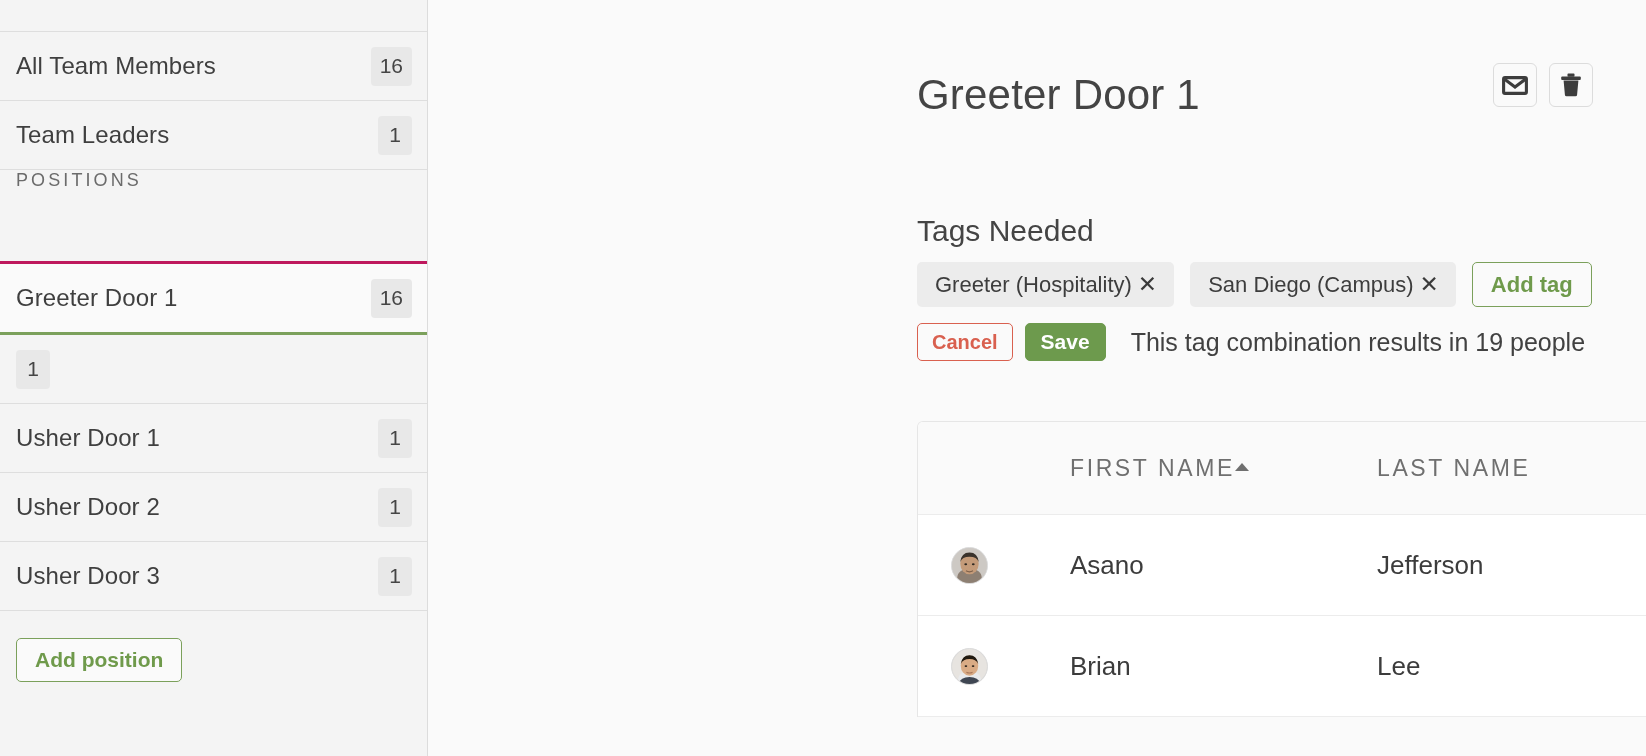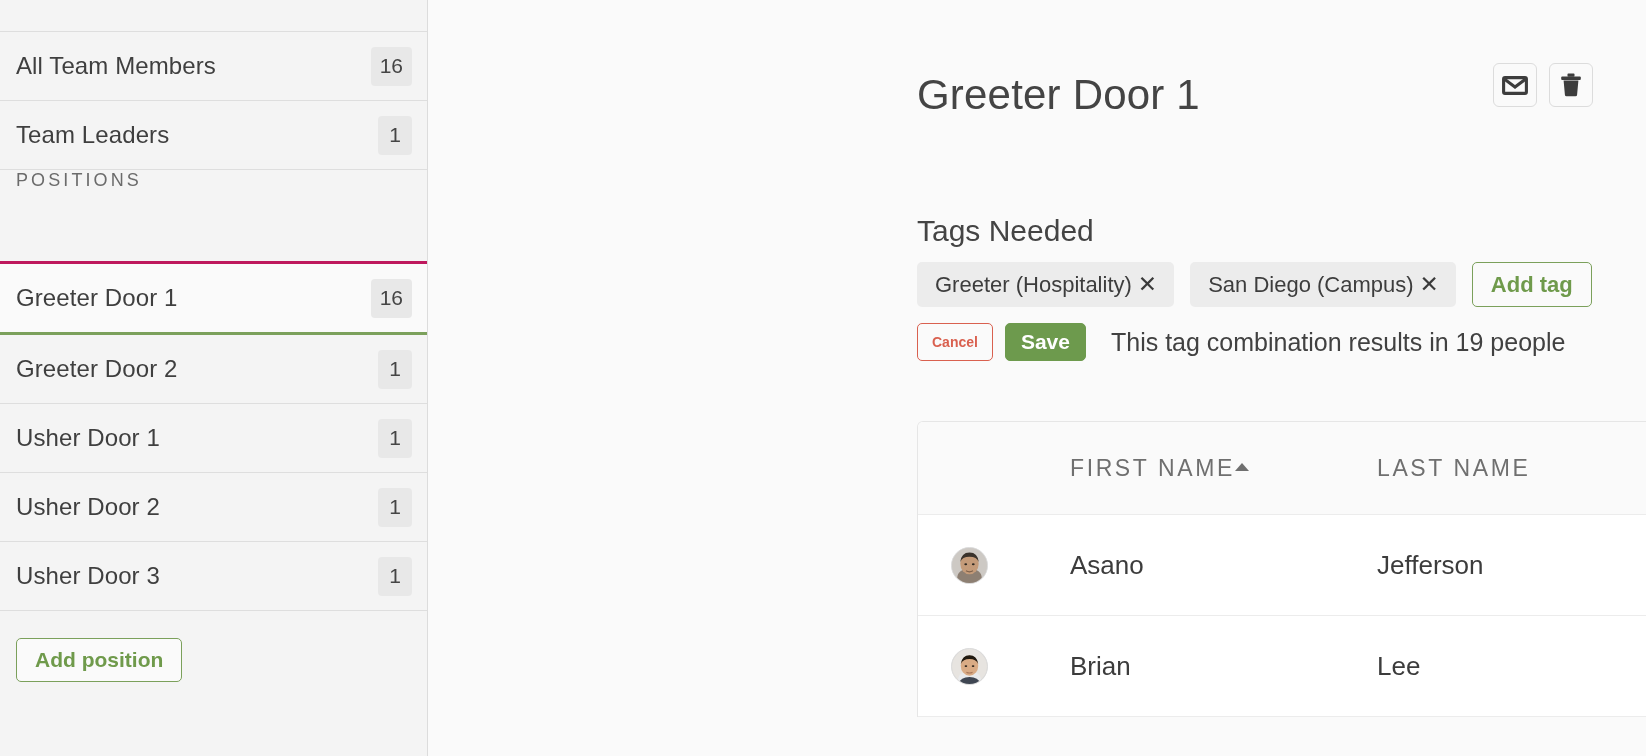--- a/index.html
+++ b/index.html
@@ -216,21 +216,21 @@
   .cancel-btn {
     display: inline-flex;
     align-items: center;
     justify-content: center;
     height: 38px;
     padding: 0 14px;
     border: 1px solid #d9604f;
     border-radius: 5px;
     background: #fafafa;
     color: #d9604f;
-    font-size: 14px;
+    font-size: 20px;
     font-weight: 600;
     font-family: "Liberation Sans", sans-serif;
     cursor: pointer;
   }
   .save-btn {
     display: inline-flex;
     align-items: center;
     justify-content: center;
     height: 38px;
     padding: 0 15px;
@@ -341,21 +341,20 @@
     <div class="section-head">
       <span>POSITIONS</span>
     </div>
 
     <div class="nav-row selected">
       <span class="nav-label">Greeter Door 1</span>
       <span class="nav-count">16</span>
     </div>
 
     <div class="nav-row">
-      <span class="nav-label">Greeter Door 2</span>
       <span class="nav-count">1</span>
     </div>
 
     <div class="nav-row">
       <span class="nav-label">Usher Door 1</span>
       <span class="nav-count">1</span>
     </div>
 
     <div class="nav-row">
       <span class="nav-label">Usher Door 2</span>

